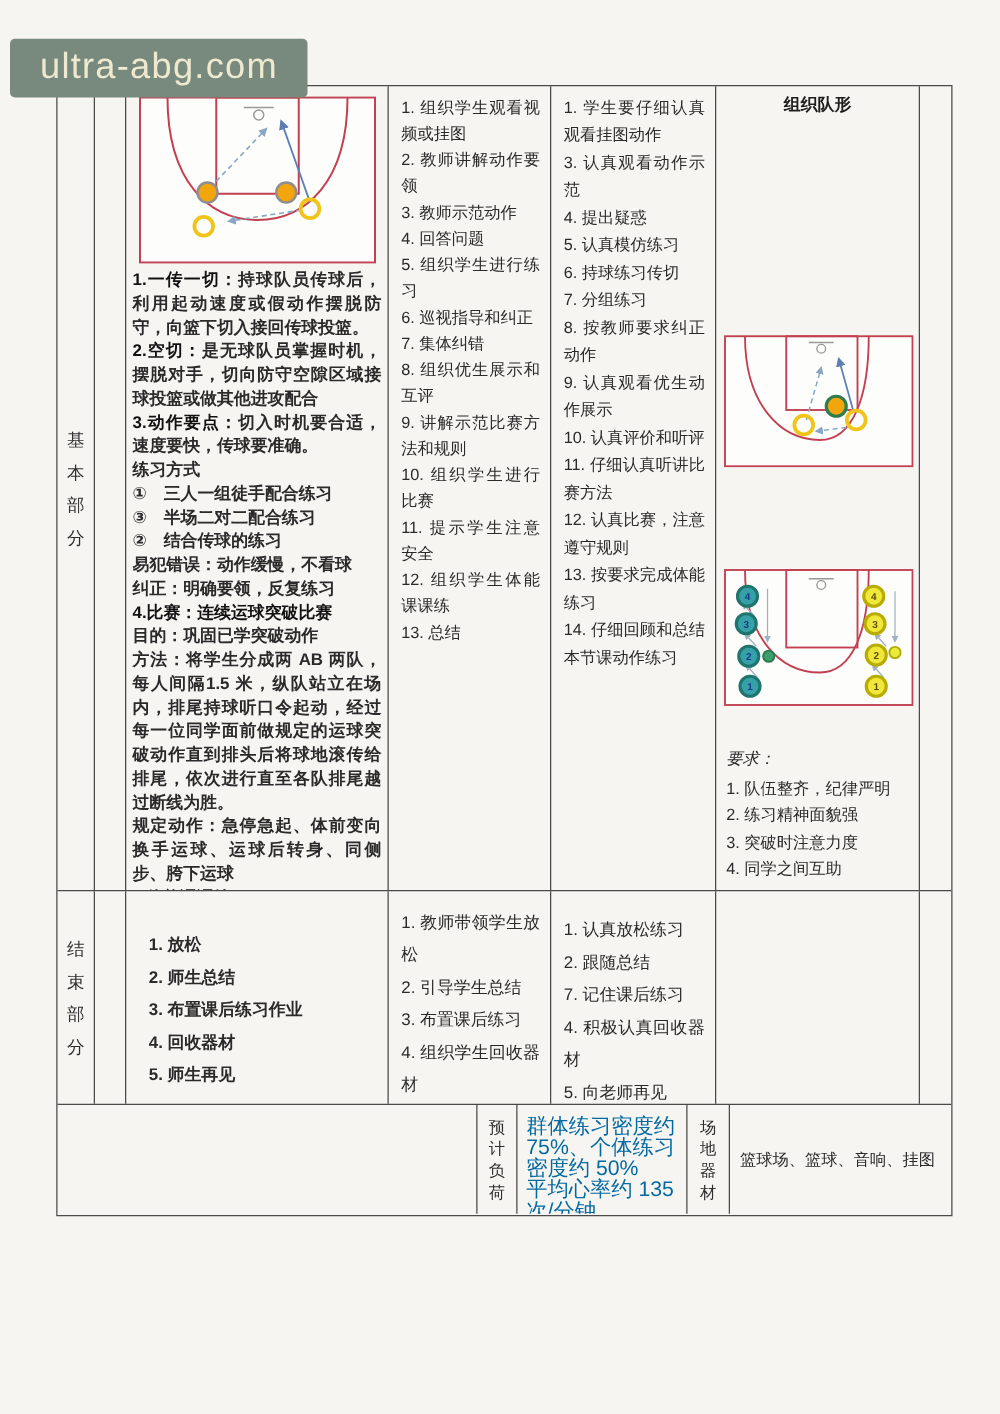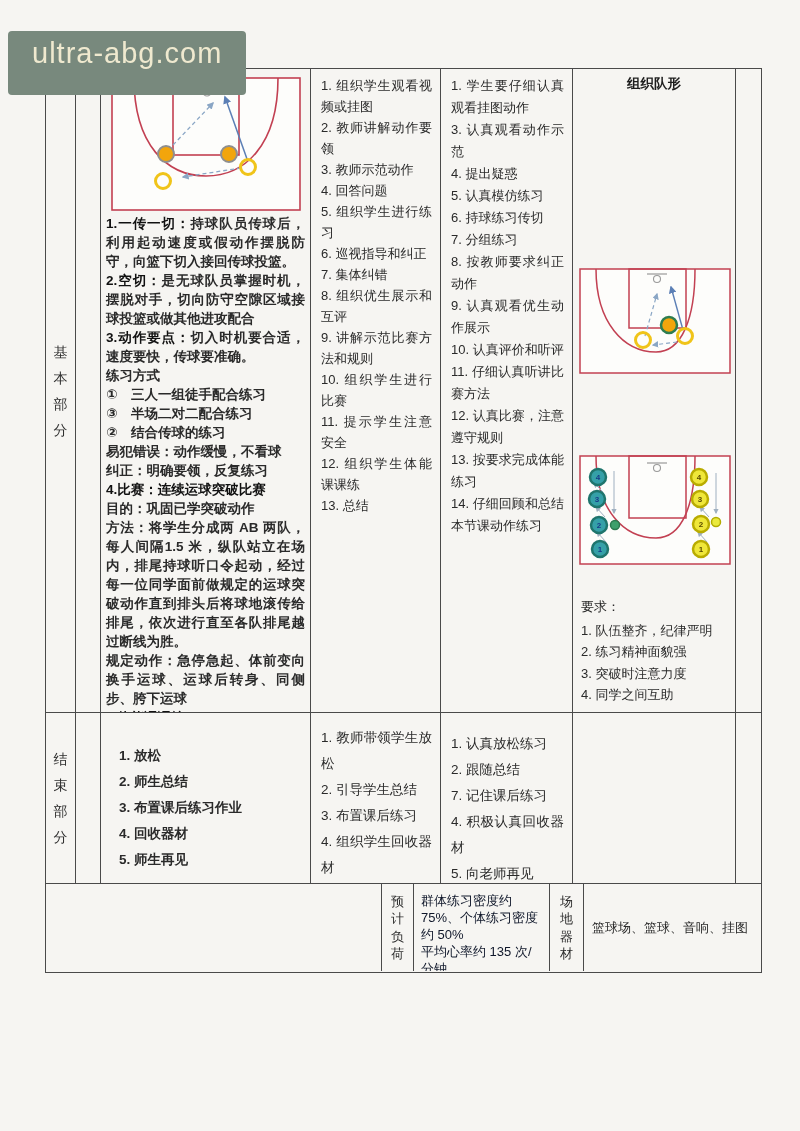--- a/index.html
+++ b/index.html
@@ -1,21 +1,21 @@
 <!DOCTYPE html>
 <html><head>
 <meta charset="utf-8">
 <style>
   * { margin:0; padding:0; box-sizing:border-box; }
   html,body { width:800px; height:1131px; }
   body { font-family:"Liberation Sans","DejaVu Sans",sans-serif; background:#f6f5f2; color:#333; position:relative; overflow:hidden; }
   .page { position:absolute; inset:0; }
 
   .watermark { position:absolute; left:8px; top:31px; background:#78897d; color:#efe9cf;
-    border-radius:4px; padding:6px 24px 25px 24px; font-size:29px; letter-spacing:1px; z-index:5; }
+    border-radius:4px; padding:6px 24px 8px 24px; font-size:29px; letter-spacing:1px; z-index:5; }
 
   .tbl { position:absolute; left:45px; top:68px; width:717px; height:905px; border:1px solid #4a4a4a; }
   .row { display:flex; border-bottom:1px solid #4a4a4a; }
   .row:last-child { border-bottom:none; }
   .cell { border-right:1px solid #4a4a4a; position:relative; overflow:hidden; }
   .cell:last-child { border-right:none; }
 
   .r1 { height:644px; }
   .r2 { height:171px; }
   .r3 { height:87px; }
@@ -35,35 +35,35 @@
   .items { font-size:13px; line-height:21px; color:#2a2a2a; text-align:justify; }
   .items p { margin:0; }
   .r1 .cd .items { padding:6px 8px 0 10px; }
   .r1 .ce .items { padding:6px 8px 0 10px; line-height:22px; }
 
   
   .org-head { text-align:center; font-weight:bold; font-size:13.5px; color:#1d1d1d; padding-top:6px; }
   .diagram2 { position:absolute; left:6px; top:199px; }
   .diagram3 { position:absolute; left:6px; top:386px; }
   .req { position:absolute; left:8px; top:527px; right:4px; font-size:13px; line-height:21.5px; color:#2a2a2a; }
-  .req .req-title { margin:0 0 2px 0; }
+  .req .req-title { margin:0 0 2px 0;font-style:italic; }
   .req p { margin:0; }
 
   
   .r2 .items { font-size:13.5px; line-height:26px; }
   .r2 .cc .items { padding:30px 6px 0 18px; }
   .r2 .cd .items { padding:12px 8px 0 10px; text-align:justify; }
   .r2 .ce .items { padding:18px 8px 0 10px; text-align:justify; }
 
   
   .r3 .c-reflect { width:55px; display:flex; align-items:center; justify-content:center; }
   .reflect-label { font-size:13.5px; line-height:20px; text-align:center; width:42px; color:#2e2e2e; }
   .r3 .c-empty { width:336px; }
   .r3 .c-load-label { width:32px; display:flex; align-items:center; justify-content:center; }
-  .r3 .c-load-text { width:136px; padding:8px 6px 0 7px; font-size:13px; line-height:17px; color:#0f172a; }
+  .r3 .c-load-text { width:136px; padding:8px 6px 0 7px; font-size:17px; line-height:17px; color:#0369a1; }
   .r3 .c-load-text p { margin:0; }
   .r3 .c-equip-label { width:34px; display:flex; align-items:center; justify-content:center; }
   .r3 .c-equip-text { flex:1; display:flex; align-items:center; padding:0 8px; font-size:13px; line-height:20px; color:#2a2a2a; }
   .vsmall { white-space:pre-line; text-align:center; font-size:13px; line-height:17.5px; color:#2e2e2e; }
 </style>
 </head>
 <body>
 
 <div class="page">
 

